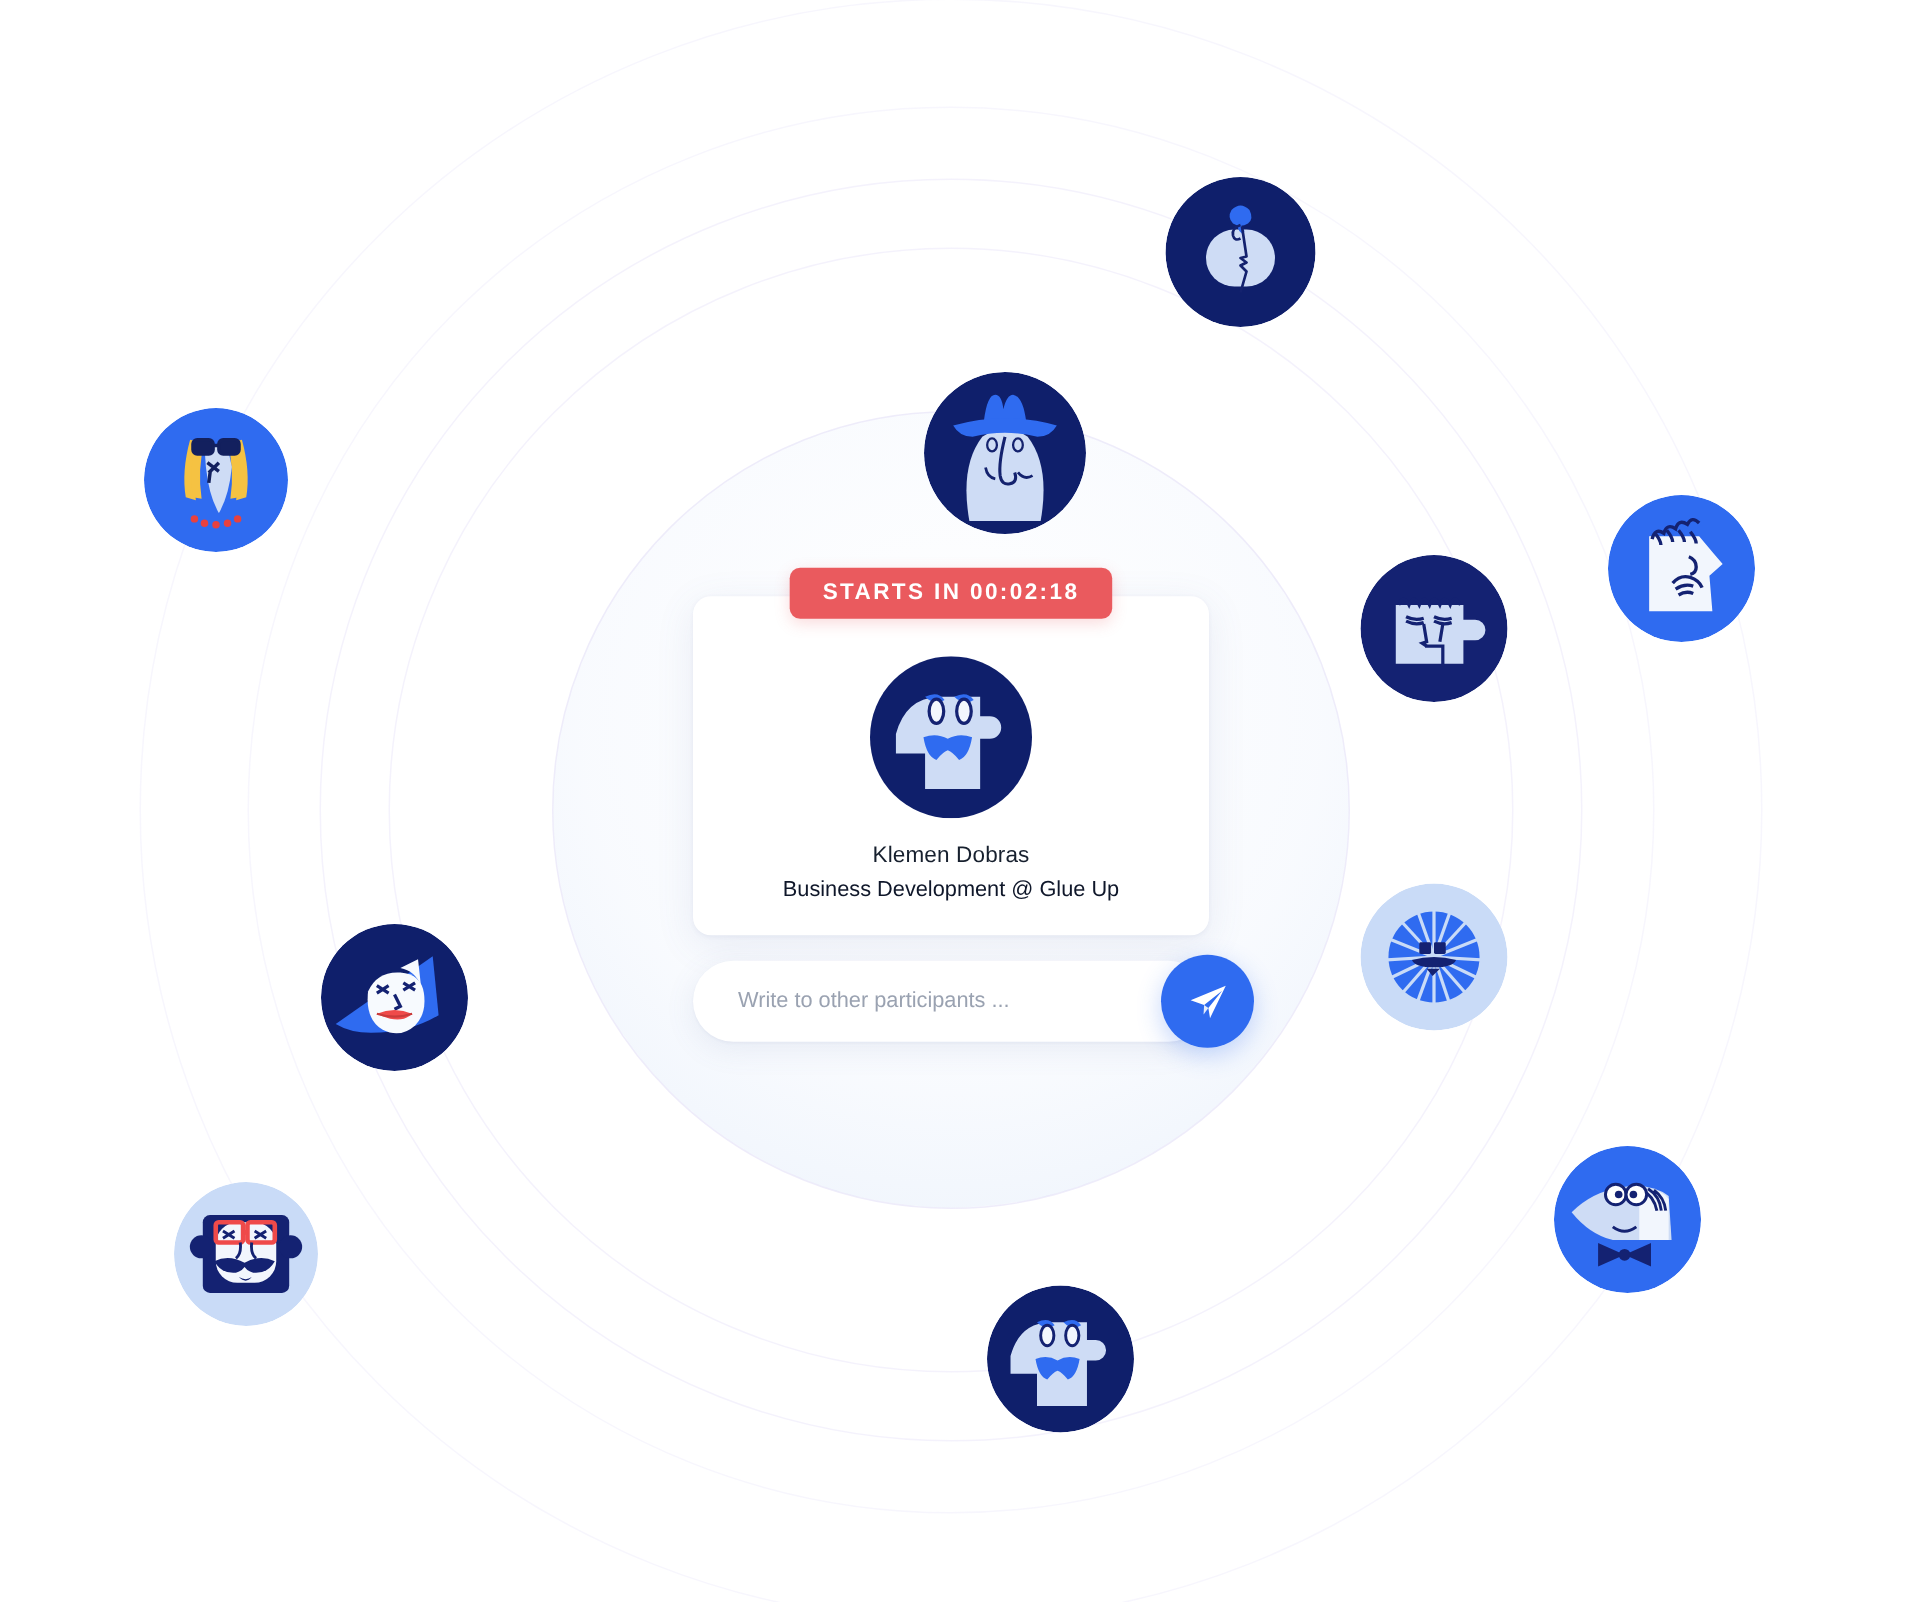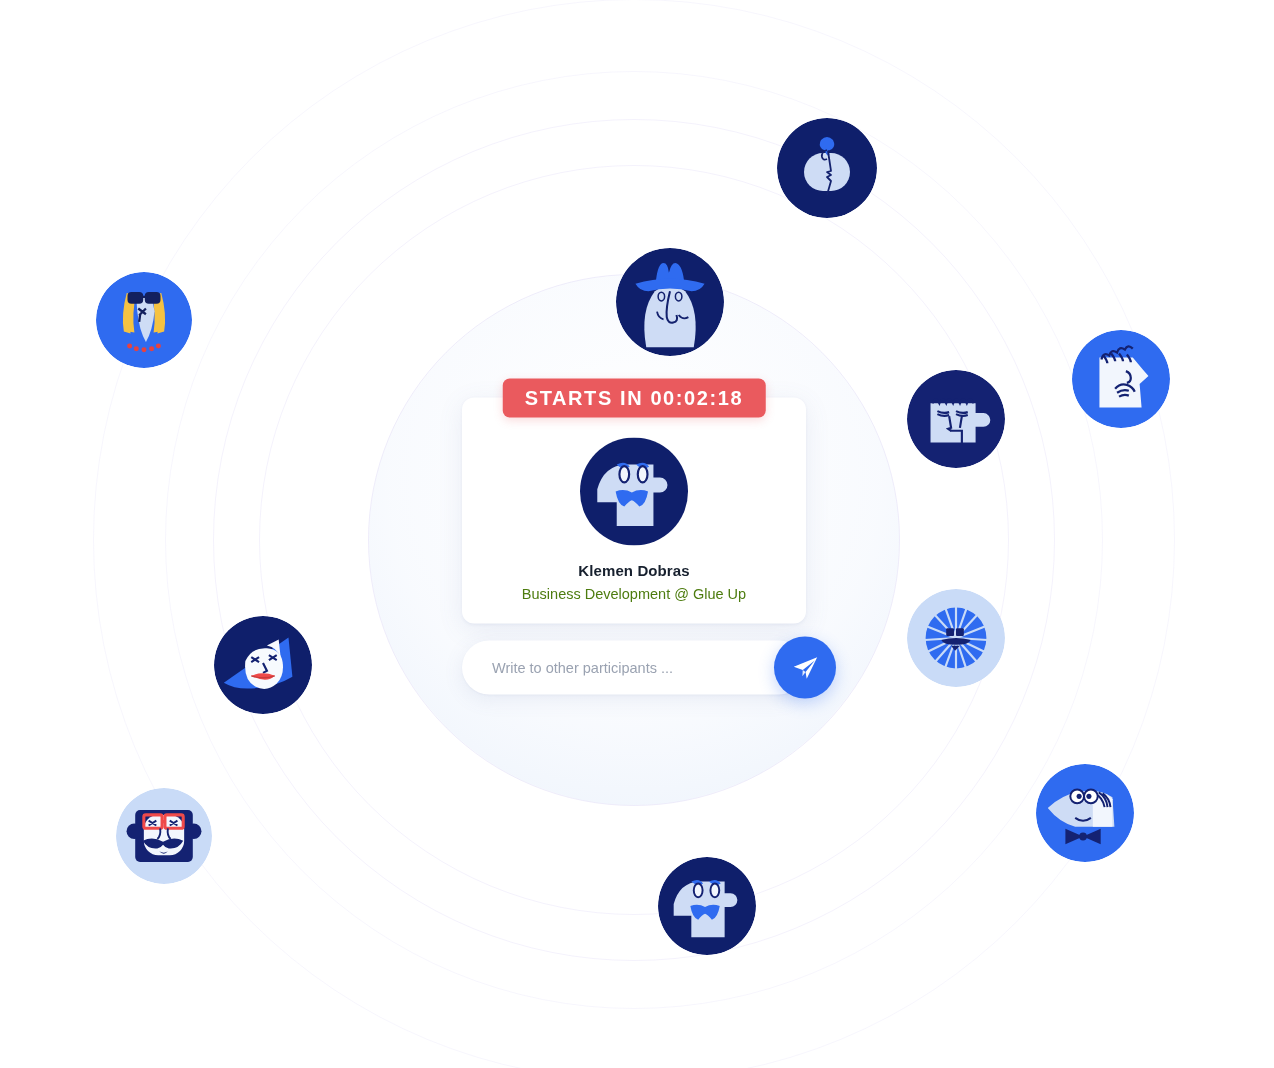--- a/index.html
+++ b/index.html
@@ -73,43 +73,43 @@
   }
   .countdown-badge {
     position: absolute;
     top: -19px;
     left: 50%;
     transform: translateX(-50%);
     background: #ea5a5e;
     color: #ffffff;
     border-radius: 7px;
     padding: 9px 22px 10px 22px;
-    font-size: 20px;
+    font-size: 15px;
     font-weight: bold;
     letter-spacing: 1.6px;
     white-space: nowrap;
     line-height: 1;
     box-shadow: 0 3px 10px rgba(234, 90, 94, 0.22);
   }
   .speaker-avatar-wrap {
     width: 108px;
     height: 108px;
     margin: 6px auto 0 auto;
   }
   .speaker-name {
     margin-top: 16px;
     font-size: 15px;
-    font-weight: bold;
+    font-weight: normal;
     color: #17202e;
     letter-spacing: 0.1px;
   }
   .speaker-role {
     margin-top: 7px;
     font-size: 14.5px;
-    color: #4d7c0f;
+    color: #0f172a;
   }
 
   
   .chat-row {
     position: relative;
     width: 344px;
     margin-top: 17px;
     display: flex;
     align-items: flex-start;
   }

